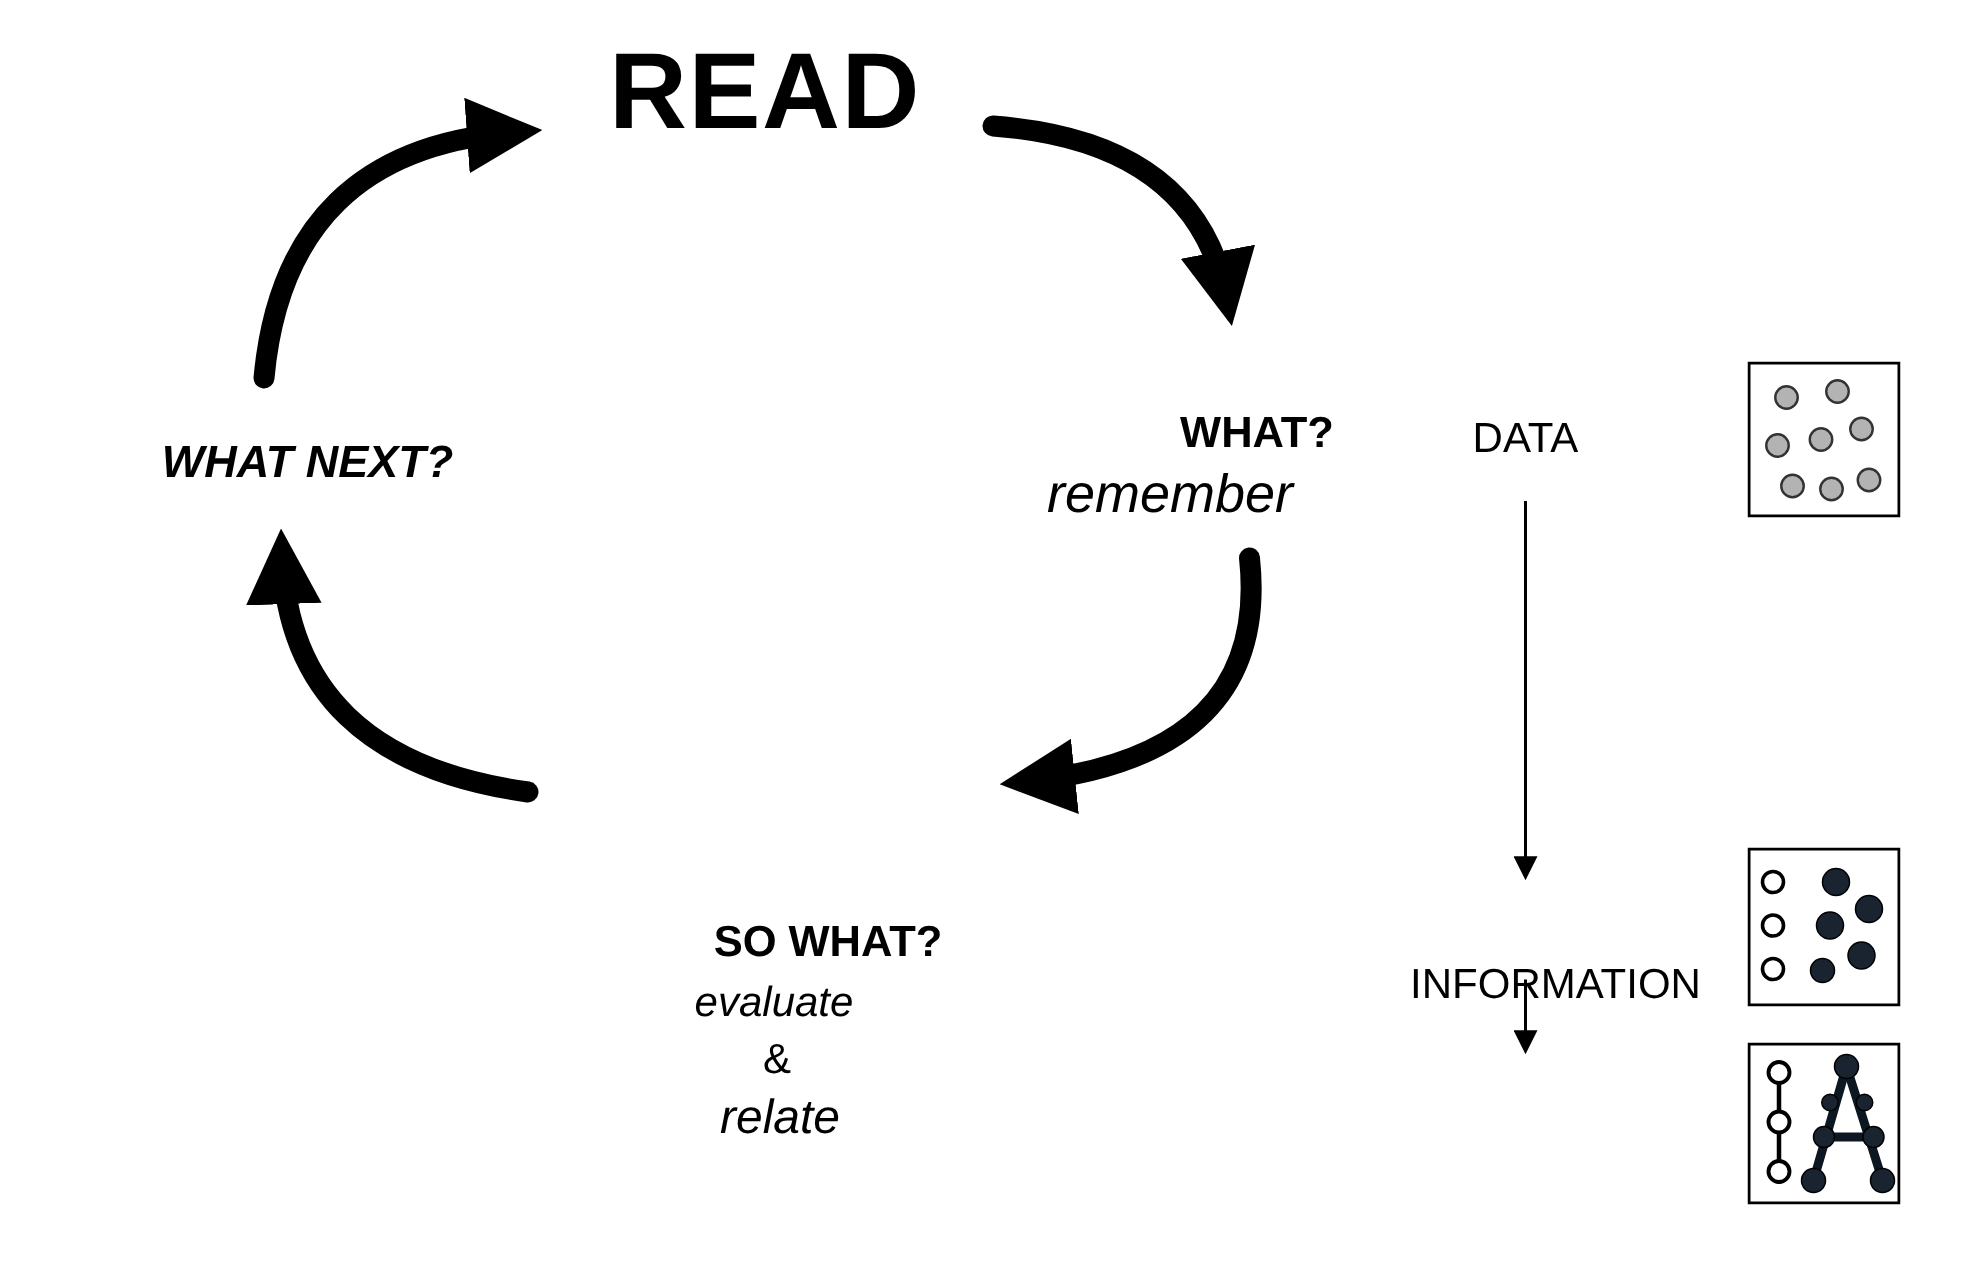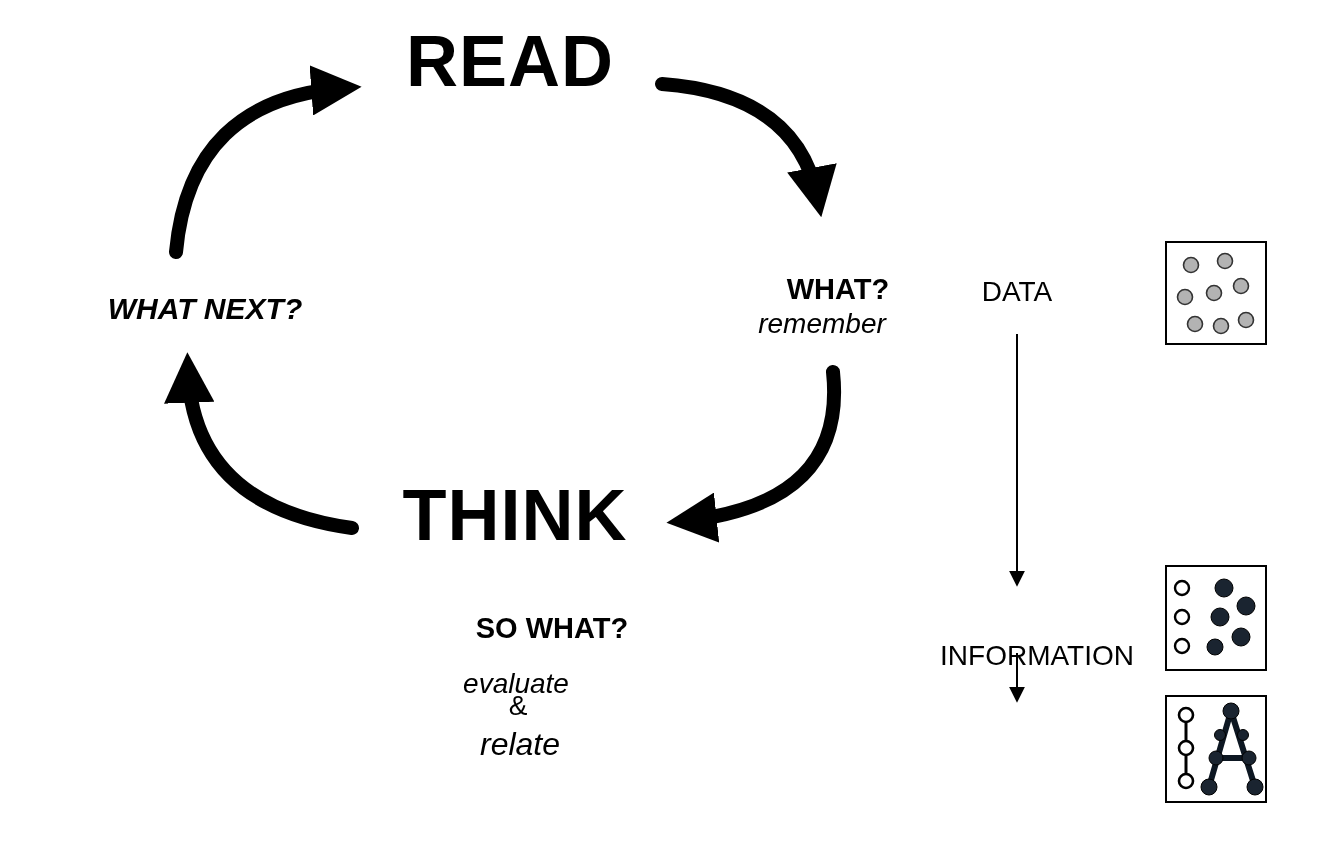--- a/index.html
+++ b/index.html
@@ -22,24 +22,24 @@
     transform: translateX(-50%);
     white-space: nowrap;
     text-align: center;
     line-height: 1.1;
   }
   .big-node { font-size: 72px; font-weight: bold; letter-spacing: 1px; }
   .read-label  { left: 510px; top: 22px; }
   .think-label { left: 515px; top: 476px; }
 
   .what-label      { left: 806px; top: 274px; font-size: 29px; font-weight: bold; margin-left: 32px; }
-  .remember-label  { left: 822px; top: 309px; font-size: 28px; font-style: italic; }
+  .remember-label  { left: 780px; top: 309px; font-size: 36px; font-style: italic; }
   .whatnext-label  { left: 205px; top: 292px; font-size: 30px; font-weight: bold; font-style: italic; }
   .sowhat-label    { left: 552px; top: 613px; font-size: 29px; font-weight: bold; }
-  .evaluate-label  { left: 516px; top: 653px; font-size: 28px; font-style: italic; margin-top: 16px; }
+  .evaluate-label  { left: 516px; top: 653px; font-size: 28px; font-style: italic; }
   .amp-label       { left: 518px; top: 691px; font-size: 28px; }
   .relate-label    { left: 520px; top: 727px; font-size: 32px; font-style: italic; }
 
   .data-label        { left: 1017px; top: 277px; font-size: 28px; }
   .information-label { left: 1037px; top: 611px; font-size: 28px; margin-top: 30px; }
   .knowledge-label   { left: 1027px; top: 731px; font-size: 28px; }
 
   .icon-box {
     position: absolute;
   }
@@ -69,21 +69,20 @@
     <path d="M352,528 Q193,506 188,370" stroke="#000" stroke-width="14" fill="none" stroke-linecap="round" marker-end="url(#ah)"></path>
 
     <path d="M176,252 Q190,99 344,88" stroke="#000" stroke-width="14" fill="none" stroke-linecap="round" marker-end="url(#ah)"></path>
 
     <line x1="1017" y1="334" x2="1017" y2="582" stroke="#000" stroke-width="2" marker-end="url(#ahs)"></line>
 
     <line x1="1017" y1="653" x2="1017" y2="698" stroke="#000" stroke-width="2" marker-end="url(#ahs)"></line>
   </svg>
 
   <div class="label big-node read-label">READ</div>
-  <div class="label big-node think-label">THINK</div>
 
   <div class="label what-label">WHAT?</div>
   <div class="label remember-label">remember</div>
   <div class="label whatnext-label">WHAT NEXT?</div>
   <div class="label sowhat-label">SO WHAT?</div>
   <div class="label evaluate-label">evaluate</div>
   <div class="label amp-label">&amp;</div>
   <div class="label relate-label">relate</div>
 
   <div class="label data-label">DATA</div>

